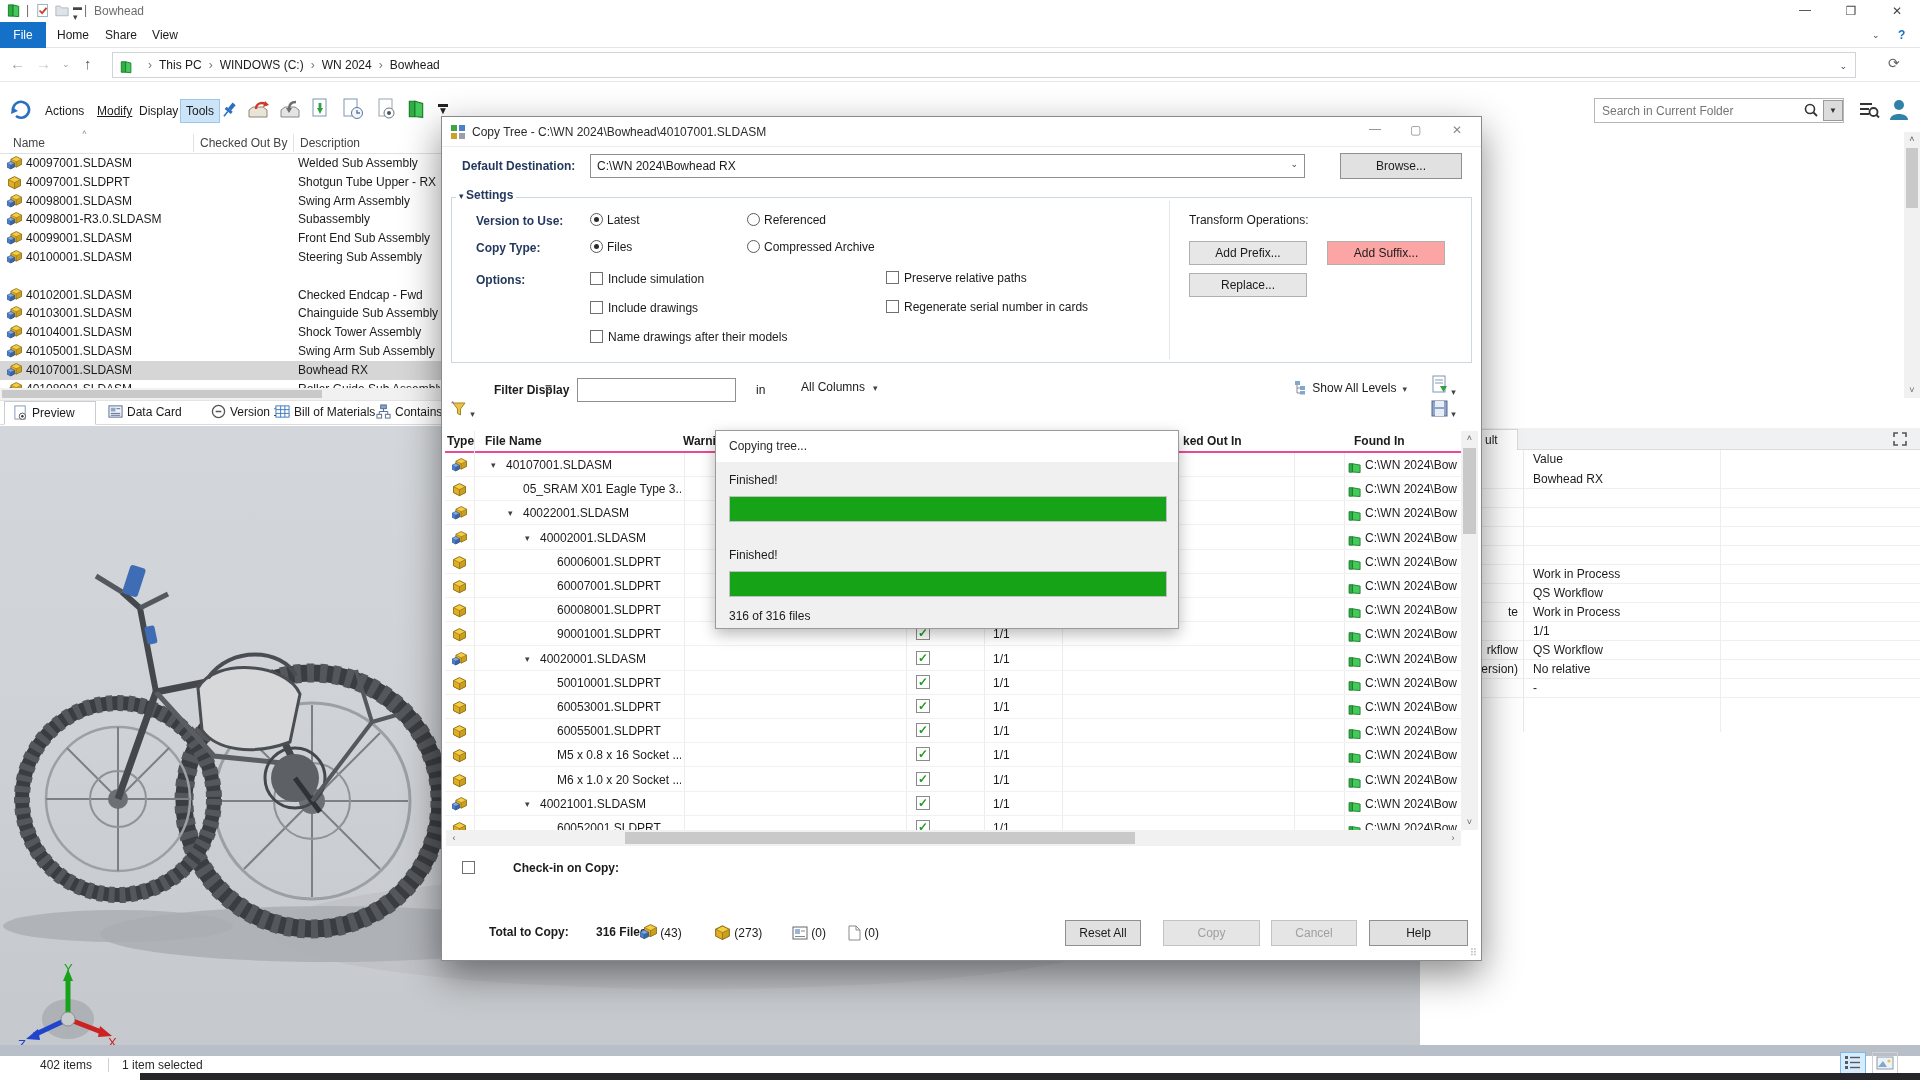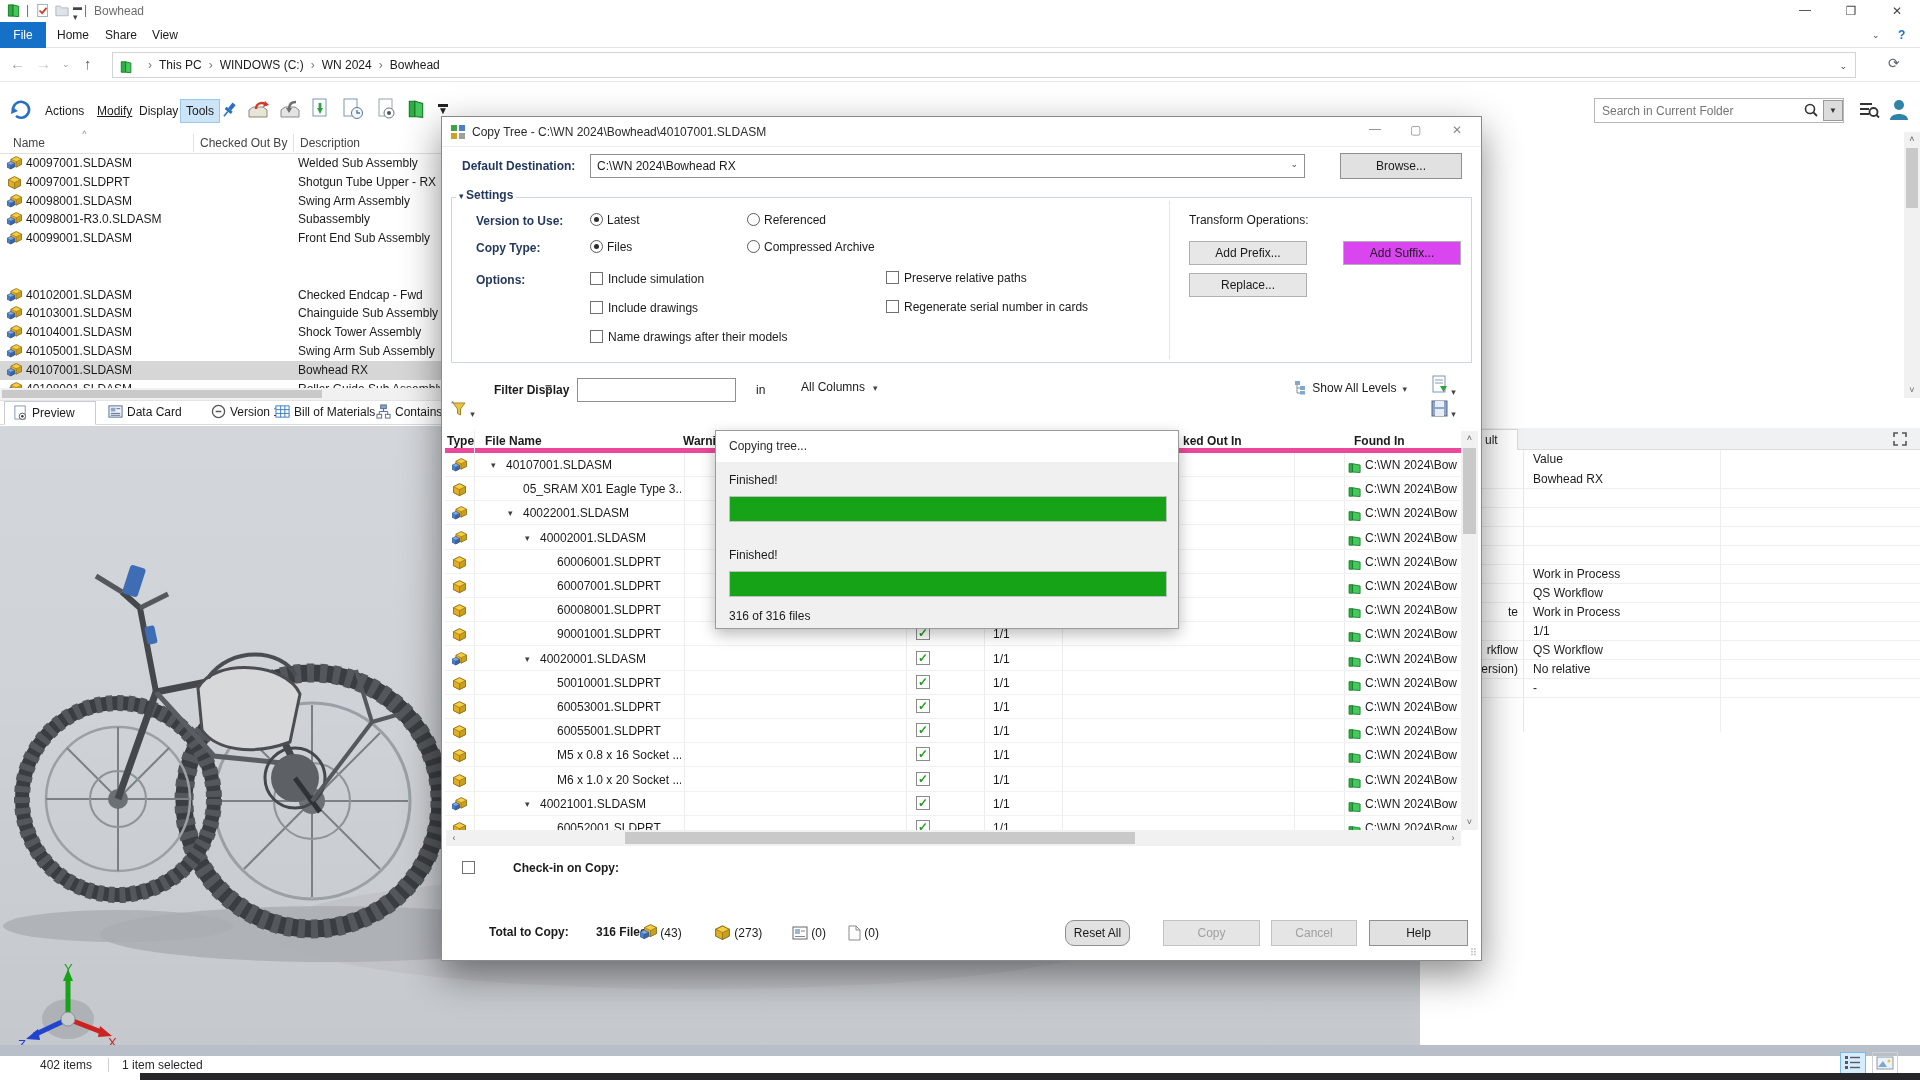--- a/index.html
+++ b/index.html
@@ -236,20 +236,36 @@
               </g>
               <g transform="translate(0,5) scale(0.75)">
                 <polygon points="0,3 5,0.5 10,3 10,8 5,10.5 0,8" fill="#7fa7e0" stroke="#2c4f86" stroke-width="0.8"></polygon>
                 <polygon points="0,3 5,5.5 5,10.5 0,8" fill="#4a7fc9" stroke="#2c4f86" stroke-width="0.5"></polygon>
                 <polygon points="10,3 5,5.5 5,10.5 10,8" fill="#3a66a8" stroke="#2c4f86" stroke-width="0.5"></polygon>
               </g>
             </svg></span>
           <span class="ell" style="position:absolute;left:26px;width:165px;">40099001.SLDASM</span>
           <span class="ell" style="position:absolute;left:298px;width:236px;">Front End Sub Assembly</span>
         </div>
+        <div style="position: absolute; left: 0px; top: 94px; width: 536px; height: 19px; line-height: 19px;">
+          <span style="position:absolute;left:7px;top:2px;"><svg width="15" height="15" viewBox="0 0 15 15">
+              <g transform="translate(4,0) scale(1.05)">
+                <polygon points="0,3 5,0.5 10,3 10,8 5,10.5 0,8" fill="#f5cd42" stroke="#8a6d1d" stroke-width="0.8"></polygon>
+                <polygon points="0,3 5,5.5 5,10.5 0,8" fill="#e0ad23" stroke="#8a6d1d" stroke-width="0.5"></polygon>
+                <polygon points="10,3 5,5.5 5,10.5 10,8" fill="#c99f1f" stroke="#8a6d1d" stroke-width="0.5"></polygon>
+              </g>
+              <g transform="translate(0,5) scale(0.75)">
+                <polygon points="0,3 5,0.5 10,3 10,8 5,10.5 0,8" fill="#7fa7e0" stroke="#2c4f86" stroke-width="0.8"></polygon>
+                <polygon points="0,3 5,5.5 5,10.5 0,8" fill="#4a7fc9" stroke="#2c4f86" stroke-width="0.5"></polygon>
+                <polygon points="10,3 5,5.5 5,10.5 10,8" fill="#3a66a8" stroke="#2c4f86" stroke-width="0.5"></polygon>
+              </g>
+            </svg></span>
+          <span class="ell" style="position:absolute;left:26px;width:165px;">40100001.SLDASM</span>
+          <span class="ell" style="position:absolute;left:298px;width:236px;">Steering Sub Assembly</span>
+        </div>
         <div style="position: absolute; left: 0px; top: 132px; width: 536px; height: 19px; line-height: 19px;">
           <span style="position:absolute;left:7px;top:2px;"><svg width="15" height="15" viewBox="0 0 15 15">
               <g transform="translate(4,0) scale(1.05)">
                 <polygon points="0,3 5,0.5 10,3 10,8 5,10.5 0,8" fill="#f5cd42" stroke="#8a6d1d" stroke-width="0.8"></polygon>
                 <polygon points="0,3 5,5.5 5,10.5 0,8" fill="#e0ad23" stroke="#8a6d1d" stroke-width="0.5"></polygon>
                 <polygon points="10,3 5,5.5 5,10.5 10,8" fill="#c99f1f" stroke="#8a6d1d" stroke-width="0.5"></polygon>
               </g>
               <g transform="translate(0,5) scale(0.75)">
                 <polygon points="0,3 5,0.5 10,3 10,8 5,10.5 0,8" fill="#7fa7e0" stroke="#2c4f86" stroke-width="0.8"></polygon>
                 <polygon points="0,3 5,5.5 5,10.5 0,8" fill="#4a7fc9" stroke="#2c4f86" stroke-width="0.5"></polygon>
@@ -562,21 +578,21 @@
         <span style="position:absolute;left:166px;top:213px;">Name drawings after their models</span>
         <span class="cbox" style="left:444px;top:154px;"></span>
         <span style="position:absolute;left:462px;top:154px;">Preserve relative paths</span>
         <span class="cbox" style="left:444px;top:183px;"></span>
         <span style="position:absolute;left:462px;top:183px;">Regenerate serial number in cards</span>
       </div>
     <div class="vline" style="left:727px;top:84px;height:158px;background:#e6e6e6;"></div>
     <span class="abs" style="left:747px;top:96px;">Transform Operations:</span>
     <div id="transformBtns">
         <div style="position: absolute; left: 747px; top: 124px; width: 118px; height: 24px; line-height: 22px; text-align: center; border: 1px solid rgb(176, 176, 176); background: rgb(231, 231, 231);">Add Prefix...</div>
-        <div style="position: absolute; left: 885px; top: 124px; width: 118px; height: 24px; line-height: 22px; text-align: center; border: 1px solid rgb(176, 176, 176); background: #d946ef; margin-left: 16px;">Add Suffix...</div>
+        <div style="position: absolute; left: 885px; top: 124px; width: 118px; height: 24px; line-height: 22px; text-align: center; border: 1px solid rgb(176, 176, 176); background: #fca5a5;">Add Suffix...</div>
         <div style="position: absolute; left: 747px; top: 156px; width: 118px; height: 24px; line-height: 22px; text-align: center; border: 1px solid rgb(176, 176, 176); background: rgb(231, 231, 231);">Replace...</div>
       </div>
 
     <span class="abs bold" style="left:20px;top:266px;">Filter Display</span>
     <span class="abs" style="left:103px;top:264px;color:#555;font-weight:bold;">=</span>
     <div class="abs" style="left:135px;top:261px;width:159px;height:24px;border:1px solid #8f8f8f;background:#fff;"></div>
     <span class="abs" style="left:314px;top:266px;">in</span>
     <div class="abs" style="left:359px;top:263px;width:96px;height:20px;">
       <span>All Columns</span><span class="chev" style="margin-left:8px;">▾</span></div>
     <div class="abs" style="left:852px;top:263px;width:130px;height:20px;">
@@ -605,21 +621,21 @@
       <span class="chev">▾</span></span>
     <span class="abs" style="left:9px;top:283px;">
       <svg width="16" height="17" viewBox="0 0 16 17">
           <polygon points="2,3 14,3 9.5,9 9.5,15 6.5,13.5 6.5,9" fill="#e8c34a" stroke="#a8861a"></polygon>
           <text x="0" y="6" font-size="8" fill="#7a4fd0">*</text>
         </svg>
       <span class="chev">▾</span></span>
 
     <div class="abs" style="left:3px;top:314px;width:1016px;height:415px;overflow:hidden;">
 
-      <div class="abs bold" style="left:0;top:0;width:1016px;height:22px;border-bottom:5px solid #ec4899;">
+      <div class="abs bold" style="left:0;top:0;width:1016px;height:22px;border-bottom:2px solid #ec4899;">
         <span class="abs" style="left:2px;top:3px;">Type</span>
         <span class="abs" style="left:40px;top:3px;">File Name</span>
         <span class="abs" style="left:238px;top:3px;">Warnings</span>
         <span class="abs" style="left:738px;top:3px;">ked Out In</span>
         <span class="abs" style="left:909px;top:3px;">Found In</span>
       </div>
 
       <div class="vline" style="left:29px;top:0;height:514px;background:#ececec;"></div>
       <div class="vline" style="left:239px;top:22px;height:492px;background:#ececec;"></div>
       <div class="vline" style="left:461px;top:22px;height:492px;background:#ececec;"></div>
@@ -973,21 +989,21 @@
               <rect x="3" y="4" width="5" height="5" fill="#9ab6d6"></rect>
               <line x1="9" y1="6" x2="13" y2="6" stroke="#888"></line>
               <line x1="3" y1="11.5" x2="13" y2="11.5" stroke="#888"></line>
             </svg></span> <span>(0)</span></div>
         <div style="position: absolute; left: 406px; top: 806px; height: 20px; line-height: 20px;"><span style="display:inline-block;vertical-align:-4px;"><svg width="13" height="16" viewBox="0 0 13 16">
               <path d="M1,1 h7 l4,4 v10 h-11 z" fill="#fff" stroke="#8a8a8a"></path>
               <path d="M8,1 v4 h4" fill="none" stroke="#8a8a8a"></path>
             </svg></span> <span>(0)</span></div>
       </div>
     <div id="footerBtns">
-        <div class="btn" style="position: absolute; left: 623px; top: 803px; width: 65px; border-radius: 9px;">Reset All</div>
+        <div class="btn" style="position: absolute; left: 623px; top: 803px; width: 76px;">Reset All</div>
         <div class="btn dis" style="position: absolute; left: 721px; top: 803px; width: 97px;">Copy</div>
         <div class="btn dis" style="position: absolute; left: 829px; top: 803px; width: 86px;">Cancel</div>
         <div class="btn" style="position: absolute; left: 927px; top: 803px; width: 99px;">Help</div>
       </div>
     <span class="abs" style="right:3px;bottom:2px;color:#b5b5b5;font-size:10px;letter-spacing:1px;">⠿</span>
 
     <div class="abs" style="left:273px;top:313px;width:464px;height:199px;background:#f0f0f0;border:1px solid #9b9b9b;box-shadow:0 5px 14px rgba(0,0,0,0.28);z-index:30;">
       <div class="abs" style="left:0;top:0;width:462px;height:31px;background:#fff;">
         <span style="position:absolute;left:13px;top:8px;color:#2b2b2b;">Copying tree...</span>
       </div>

